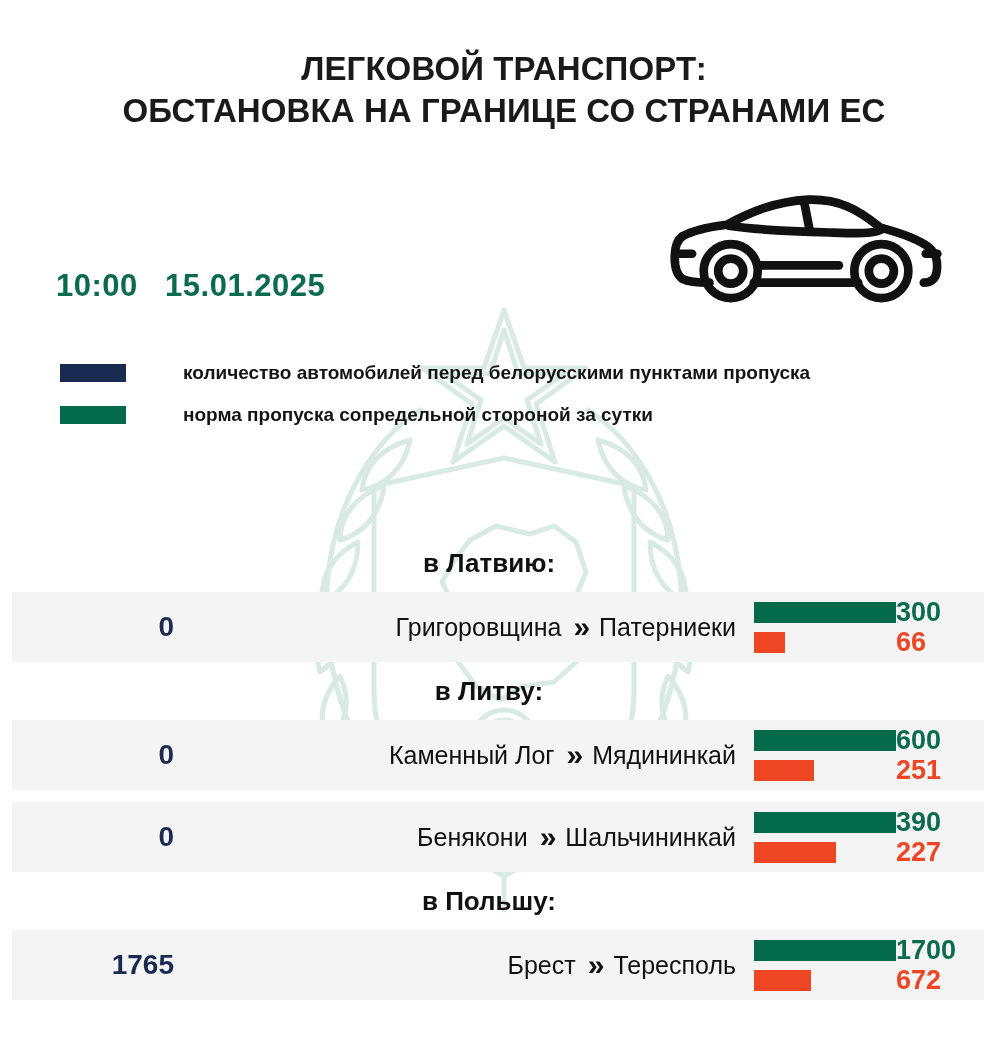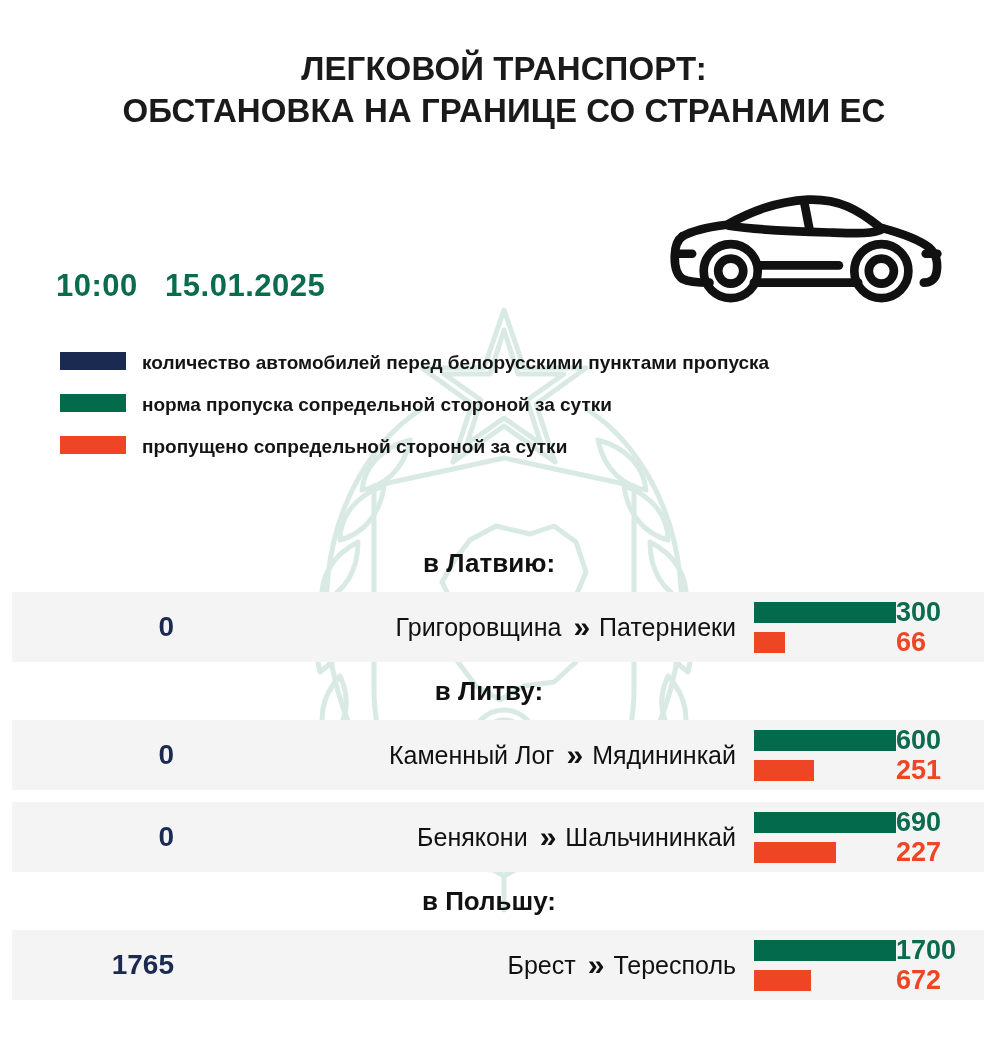--- a/index.html
+++ b/index.html
@@ -61,21 +61,23 @@
   }
 
   
   .legend{
     position:absolute;
     left:48px;top:352px;
     z-index:3;
   }
   .legend-row{
     display:flex;
+    align-items:center;
     height:42px;
+    gap:41px;
   }
   .swatch{
     width:66px;height:18px;
     flex:0 0 auto;
     margin-right:16px;
   }
   .sw-navy{background:#1b2a51;}
   .sw-green{background:#046a4c;}
   .sw-red{background:#ee4624;}
   .legend-label{
@@ -240,24 +242,20 @@
 
     <div class="legend">
       <div class="legend-row">
         <span class="swatch sw-navy"></span>
         <span class="legend-label">количество автомобилей перед белорусскими пунктами пропуска</span>
       </div>
       <div class="legend-row">
         <span class="swatch sw-green"></span>
         <span class="legend-label">норма пропуска сопредельной стороной за сутки</span>
       </div>
-      <div class="legend-row">
-        <span class="swatch sw-red"></span>
-        <span class="legend-label">пропущено сопредельной стороной за сутки</span>
-      </div>
     </div>
 
     <div class="table">
 
       <div class="country-heading">в Латвию:</div>
       <div class="row">
         <div class="queue">0</div>
         <div class="route">
           <span class="pp-from">Григоровщина</span>
           <span class="chev">»</span>
@@ -296,21 +294,21 @@
         <div class="route">
           <span class="pp-from">Бенякони</span>
           <span class="chev">»</span>
           <span class="pp-to">Шальчининкай</span>
         </div>
         <div class="bars">
           <div class="bar bar-green" style="width: 100%;"></div>
           <div class="bar bar-red" style="width: 58%;"></div>
         </div>
         <div class="vals">
-          <div class="val val-green">690</div>
+          <div class="val val-green">390</div>
           <div class="val val-red">227</div>
         </div>
       </div>
 
       <div class="country-heading">в Польшу:</div>
       <div class="row">
         <div class="queue">1765</div>
         <div class="route">
           <span class="pp-from">Брест</span>
           <span class="chev">»</span>

